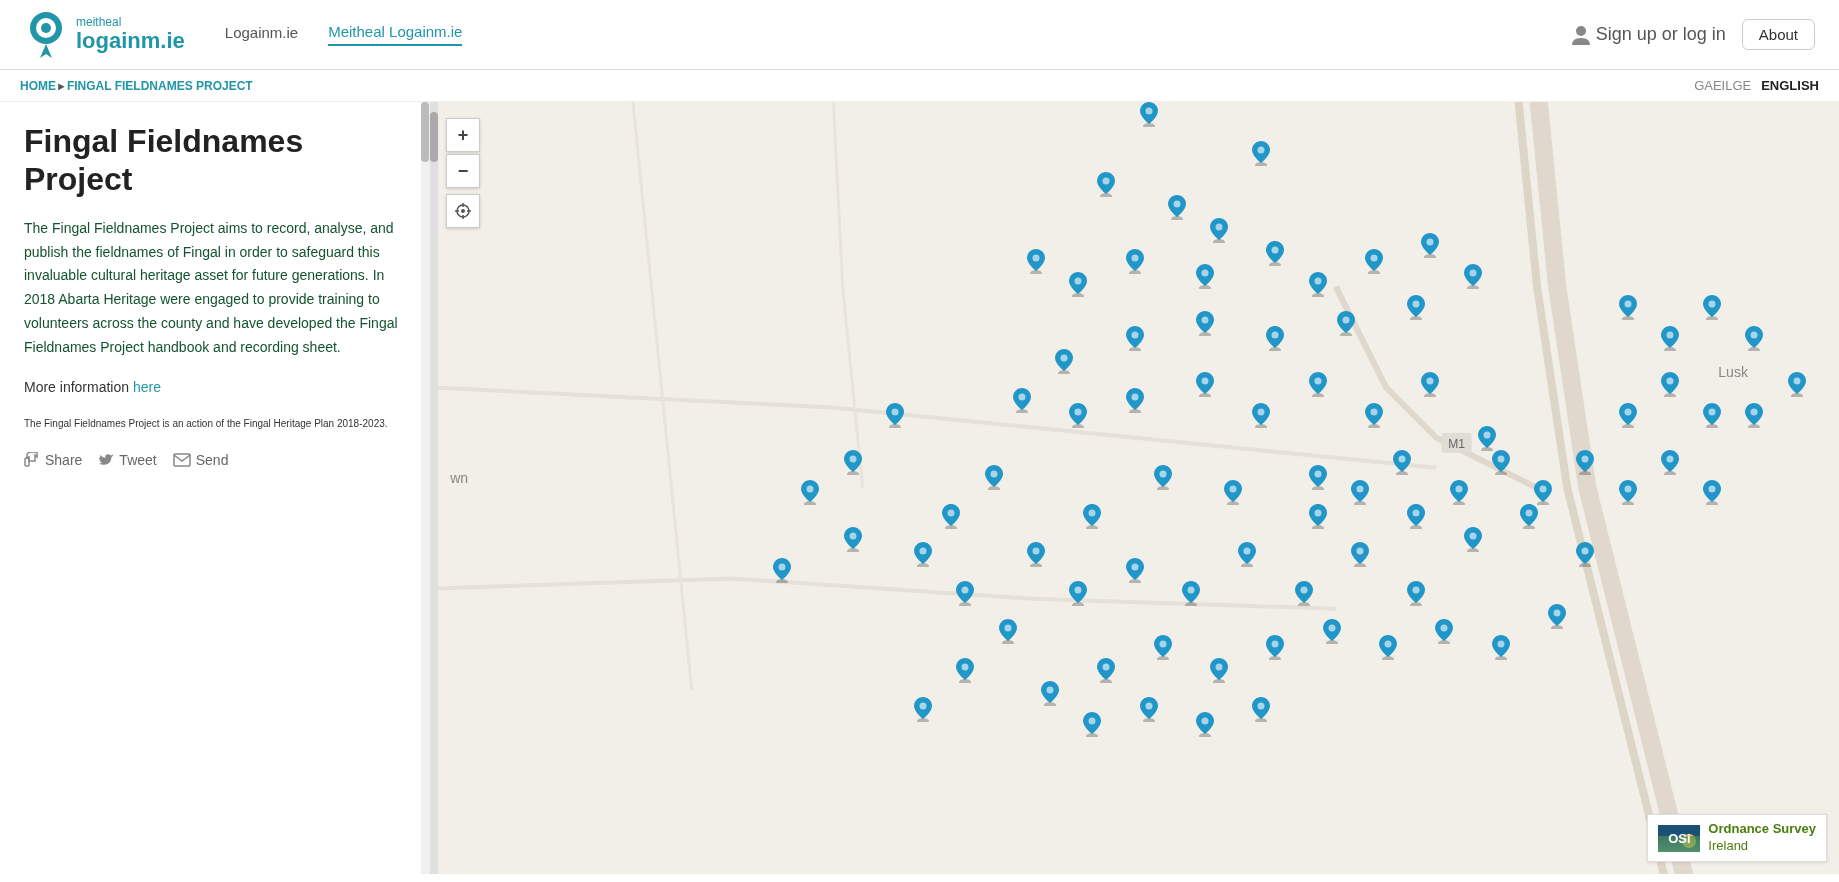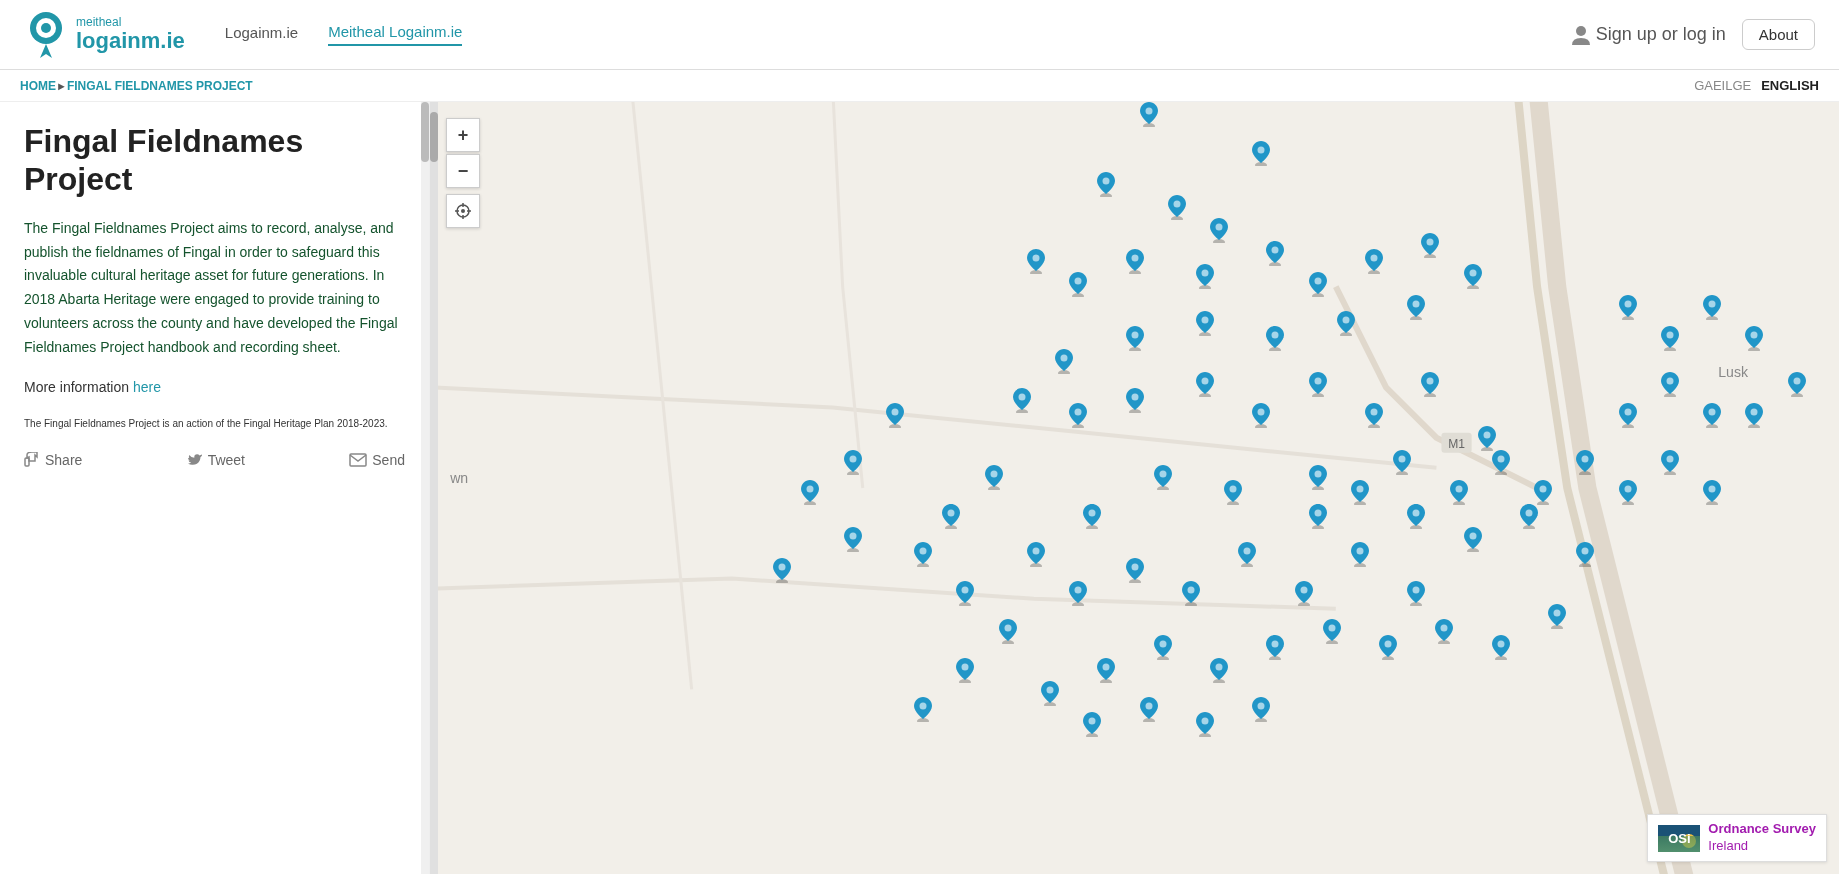--- a/index.html
+++ b/index.html
@@ -178,23 +178,22 @@
     }
     .heritage-plan {
       font-size: 10px;
       line-height: 1.7;
       color: #333;
       margin-bottom: 20px;
     }
     .social-share {
       display: flex;
       align-items: center;
-      gap: 22px;
+      gap: 16px;
       margin-top: 20px;
-      justify-content: space-between;
     }
     .social-btn {
       display: flex;
       align-items: center;
       gap: 5px;
       color: #666;
       font-size: 14px;
       cursor: pointer;
       text-decoration: none;
     }
@@ -273,21 +272,21 @@
       position: absolute;
       bottom: 4px;
       right: 4px;
       width: 14px;
       height: 14px;
       background: #f0c040;
       border-radius: 50%;
     }
     .osi-text {
       font-size: 13px;
-      color: #a21caf;
+      color: #4d7c0f;
       line-height: 1.3;
     }
     .osi-text .osi-name {
       font-weight: bold;
     }
 
     
     .map-scrollbar {
       position: absolute;
       left: 0;

